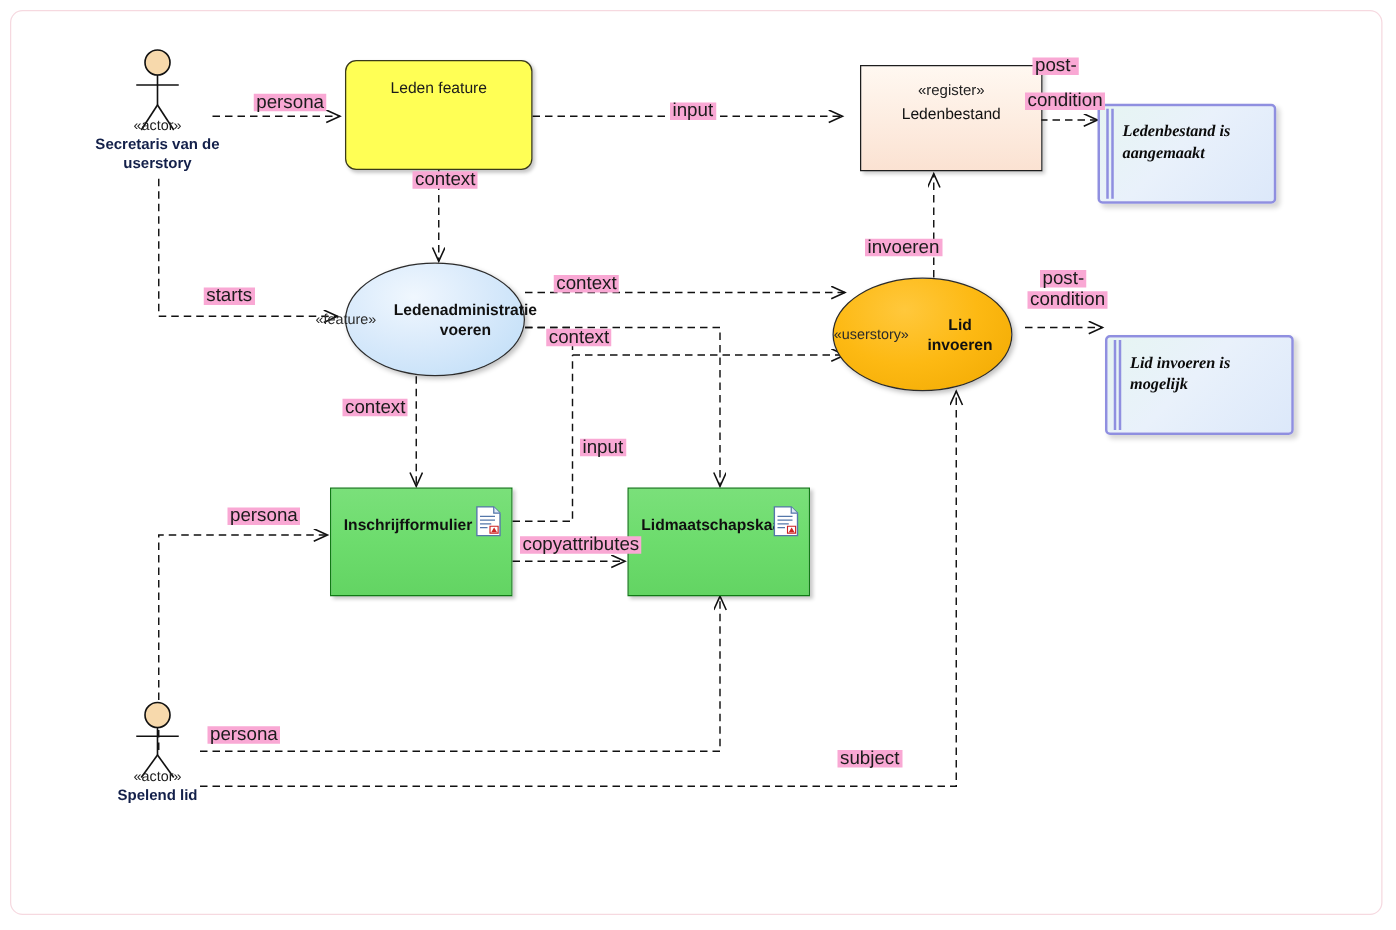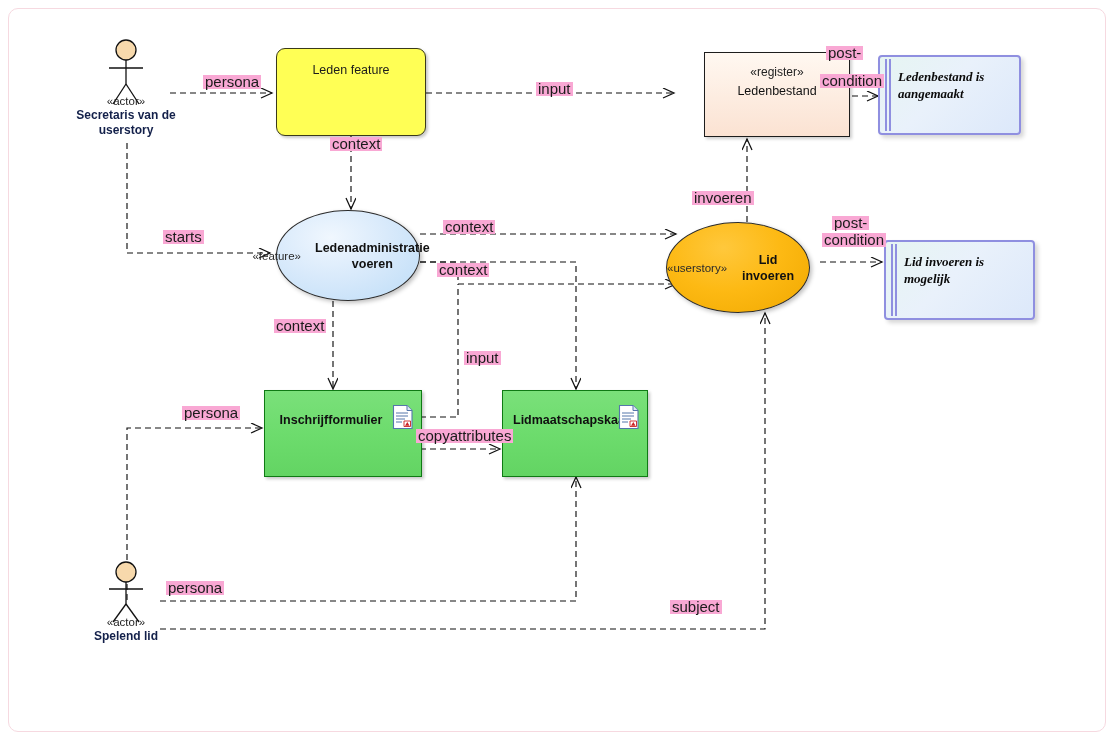--- a/index.html
+++ b/index.html
@@ -63,20 +63,21 @@
     position:absolute;left:10px;top:22px;right:34px;text-align:center;
     font-size:12.5px;font-weight:bold;color:#101010;
   }
   .doc-icon{position:absolute;right:7px;top:13px;width:22px;height:26px;}
 
   
   .note{
     background:linear-gradient(135deg,#e6f5f2 0%,#e9f1fb 45%,#dce8fa 100%);
     border:2px solid #8f8fe0;border-radius:4px;
     box-shadow:3px 3px 4px rgba(0,0,0,.16);
+    margin-top:28px;
   }
   .note .bar1{position:absolute;left:5px;top:2px;bottom:2px;width:1.8px;background:#8f8fe0;}
   .note .bar2{position:absolute;left:9px;top:2px;bottom:2px;width:1.8px;background:#8f8fe0;}
   .note .txt{
     position:absolute;left:18px;top:11px;right:8px;
     font-family:"Liberation Serif","DejaVu Serif",serif;
     font-size:13px;font-style:italic;font-weight:bold;color:#0b0b0b;line-height:17px;
   }
 
   
@@ -163,39 +164,39 @@
 
 <div class="actor" style="left:51px;top:615px;">
   <div class="stereo">«actor»</div>
   <div class="name">Spelend lid</div>
 </div>
 
 <div class="node box-yellow" style="left:276px;top:48px;width:150px;height:88px;">
   <div class="label">Leden feature</div>
 </div>
 
-<div class="node box-register" style="left:704px;top:52px;width:146px;height:85px;">
+<div class="node box-register" style="left:688px;top:52px;width:146px;height:85px;">
   <div class="stereo">«register»</div>
   <div class="name">Ledenbestand</div>
 </div>
 
 <div class="node ellipse feature" style="left:276px;top:210px;width:144px;height:91px;">
   <div class="stereo">«feature»</div>
   <div class="name">
     <span>Ledenadministratie</span><br>
     <span>voeren</span>
   </div>
 </div>
 
 <div class="node ellipse userstory" style="left:666px;top:222px;width:144px;height:91px;">
   <div class="stereo">«userstory»</div>
   <div class="name">Lid invoeren</div>
 </div>
 
-<div class="node box-green" style="left:264px;top:390px;width:158px;height:87px;">
+<div class="node box-green" style="left:264px;top:390px;width:146px;height:87px;">
   <div class="name">Inschrijfformulier</div>
   <svg class="doc-icon" viewBox="0 0 22 26">
     <path d="M1.5,1.5 H15 L20,6.5 V24.5 H1.5 Z" fill="#ffffff" stroke="#5577aa" stroke-width="1.1"></path>
     <path d="M15,1.5 V6.5 H20" fill="#dde7f5" stroke="#5577aa" stroke-width="1"></path>
     <g stroke="#5577aa" stroke-width="1">
       <line x1="4" y1="9" x2="16" y2="9"></line>
       <line x1="4" y1="12" x2="16" y2="12"></line>
       <line x1="4" y1="15" x2="13" y2="15"></line>
       <line x1="4" y1="18" x2="10" y2="18"></line>
     </g>

